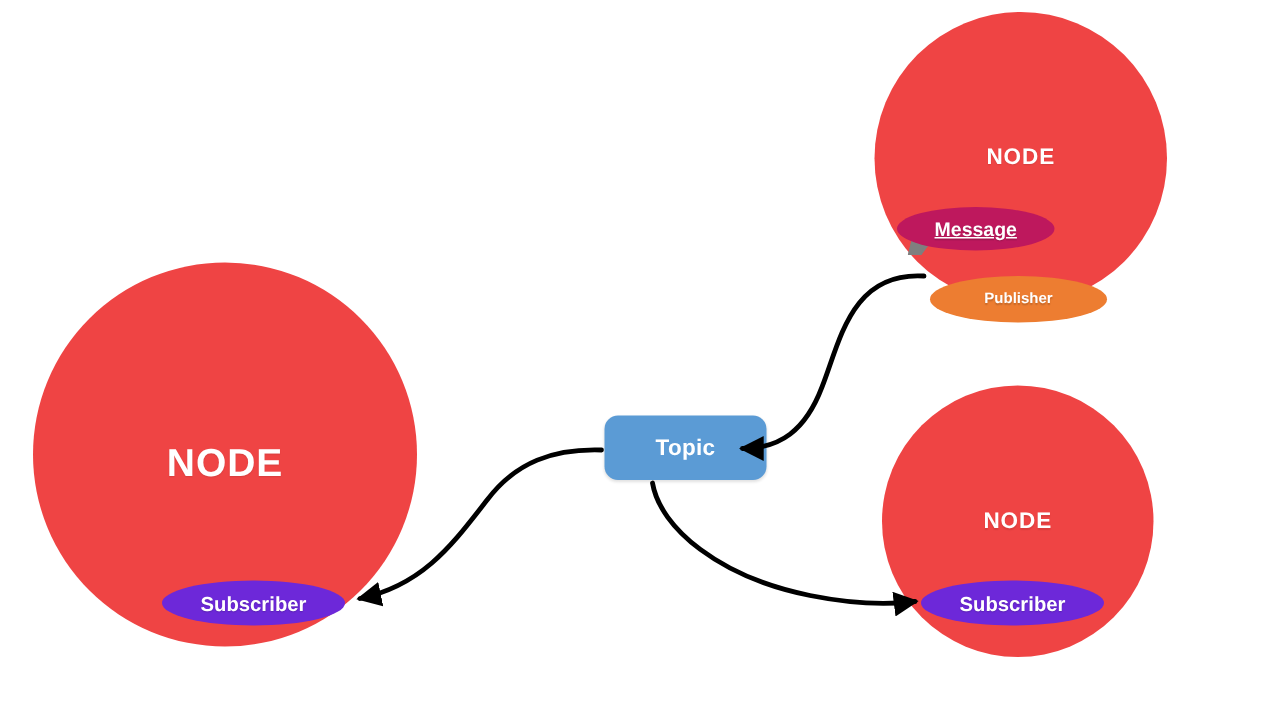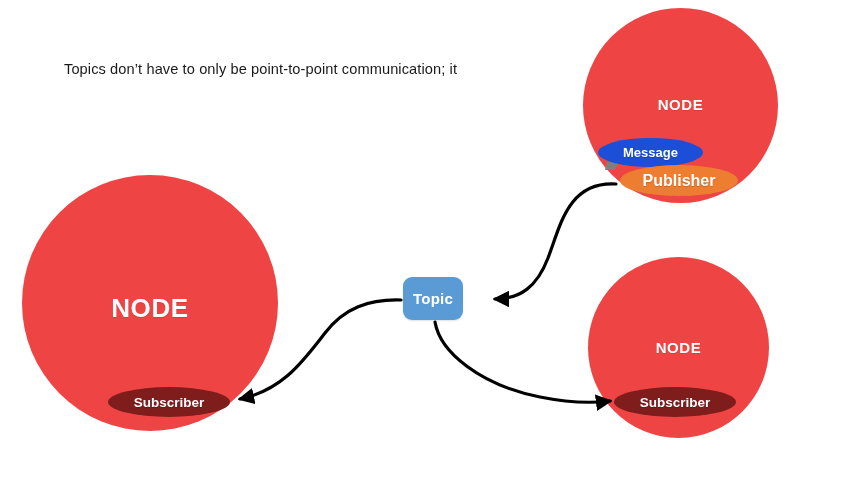--- a/index.html
+++ b/index.html
@@ -57,23 +57,23 @@
     position: absolute;
     border-radius: 50%;
     display: flex;
     align-items: center;
     justify-content: center;
     color: #ffffff;
     font-weight: bold;
     text-shadow: 0 1px 1px rgba(0,0,0,0.18);
     white-space: nowrap;
   }
-  .ellipse-subscriber { background: #7f1d1d; }
+  .ellipse-subscriber { background: #6d28d9; }
   .ellipse-publisher  { background: #ed7d31; }
-  .ellipse-message    { background: #1d4ed8; }
+  .ellipse-message    { background: #be185d; text-decoration: underline; }
 
   .message-tail {
     position: absolute;
     width: 0;
     height: 0;
     border-left: 9px solid #7f7f7f;
     border-right: 7px solid transparent;
     border-top: 14px solid #7f7f7f;
     border-bottom: 0 solid transparent;
     transform: skewX(-14deg);
@@ -92,49 +92,48 @@
     letter-spacing: 0.2px;
     box-shadow: 0 1px 2px rgba(0,0,0,0.12);
   }
 </style>
 </head>
 <body>
 
 <div id="canvas">
 
   <div class="caption">
-    <div>Topics don’t have to only be point-to-point communication; it</div>
   </div>
 
   <div class="node-circle" style="left:22px; top:175px; width:256px; height:256px;">
     <div class="node-label" style="top:118px; font-size:26px;">NODE</div>
   </div>
   <div class="ellipse ellipse-subscriber" style="left:108px; top:387px; width:122px; height:30px; font-size:13.5px;">
     <span>Subscriber</span>
   </div>
 
   <div class="node-circle" style="left:583px; top:8px; width:195px; height:195px;">
     <div class="node-label" style="top:88px; font-size:15px;">NODE</div>
   </div>
   <div class="message-tail" style="left:607px; top:156px;"></div>
   <div class="ellipse ellipse-message" style="left:598px; top:138px; width:105px; height:29px; font-size:13px;">
     <span>Message</span>
   </div>
-  <div class="ellipse ellipse-publisher" style="left:620px; top:165px; width:118px; height:31px; font-size:16px;text-align:center;">
+  <div class="ellipse ellipse-publisher" style="left:620px; top:184px; width:118px; height:31px; font-size:10px;text-align:center;">
     <span>Publisher</span>
   </div>
 
   <div class="node-circle" style="left:588px; top:257px; width:181px; height:181px;">
     <div class="node-label" style="top:82px; font-size:15px;">NODE</div>
   </div>
   <div class="ellipse ellipse-subscriber" style="left:614px; top:387px; width:122px; height:30px; font-size:13.5px;">
     <span>Subscriber</span>
   </div>
 
-  <div class="topic-box" style="left:403px; top:277px; width:60px; height:43px;">
+  <div class="topic-box" style="left:403px; top:277px; width:108px; height:43px;">
     <span>Topic</span>
   </div>
 
   <svg id="arrow-layer" viewBox="0 0 854 480" width="854" height="480">
     <defs>
       <marker id="ah" viewBox="0 0 10 10" refX="8.5" refY="5" markerWidth="5.2" markerHeight="5.2" orient="auto-start-reverse">
         <path d="M 0 0 L 10 5 L 0 10 z" fill="#000000"></path>
       </marker>
     </defs>
 

